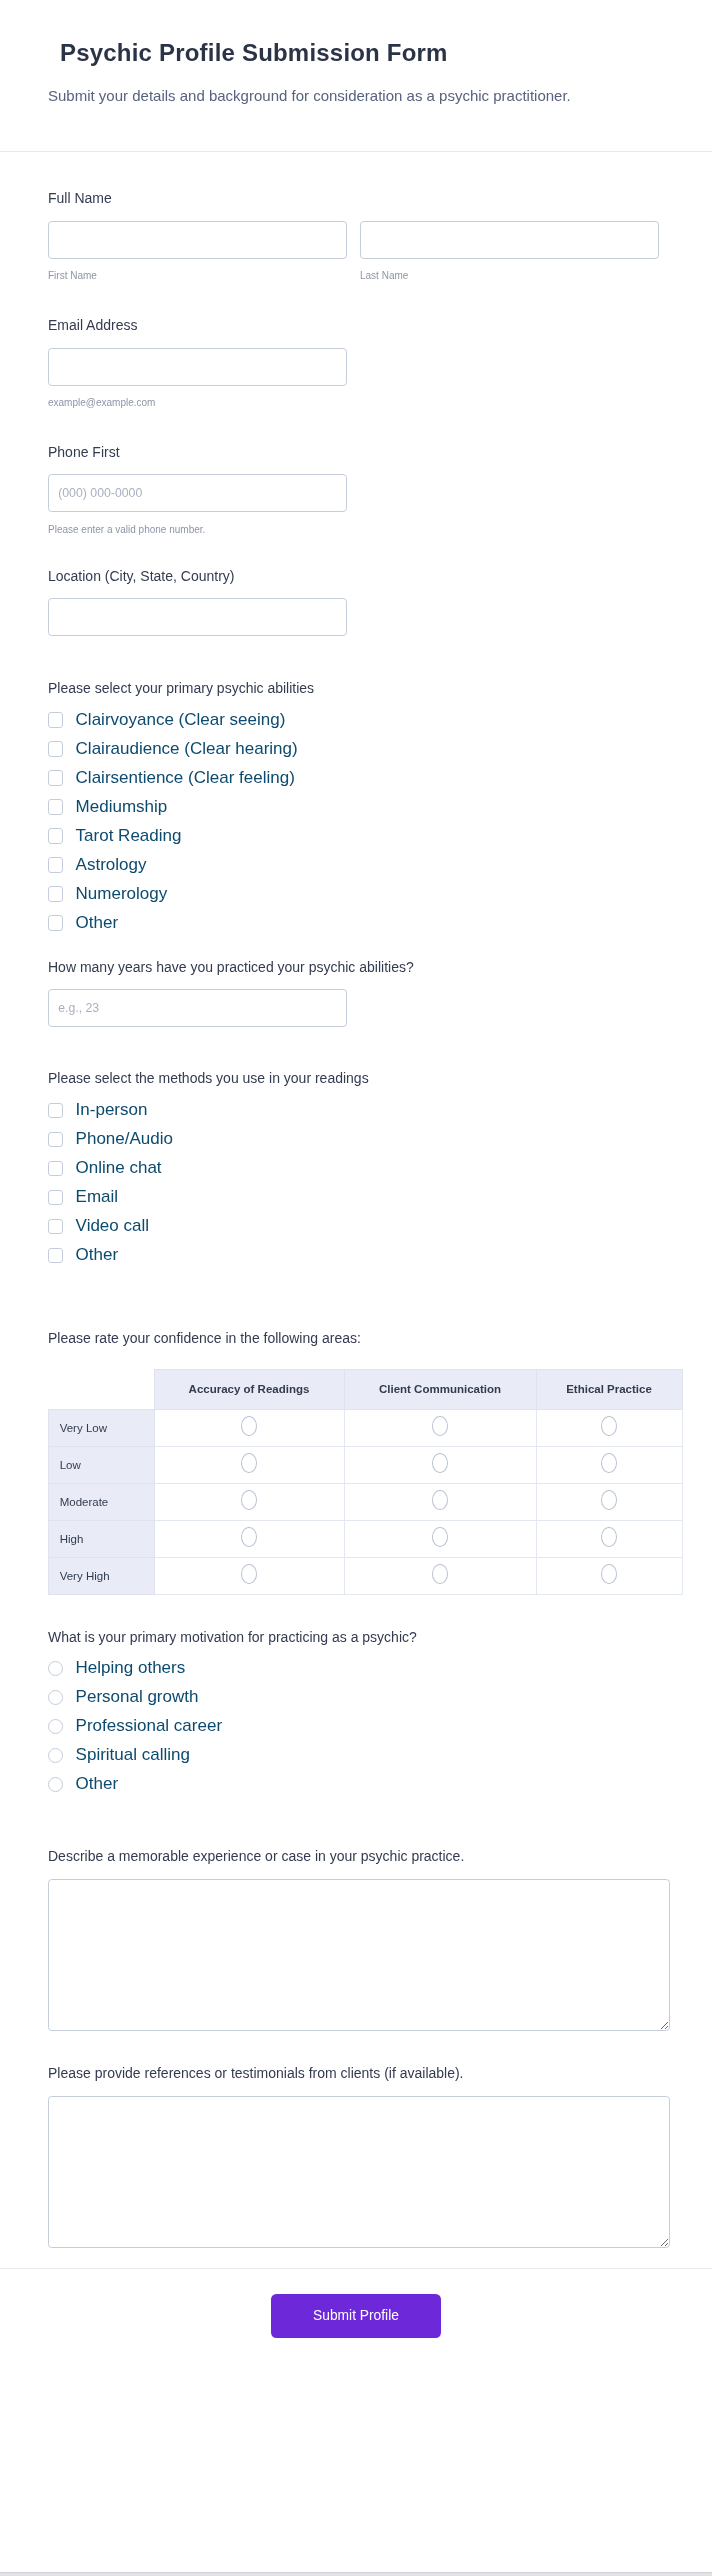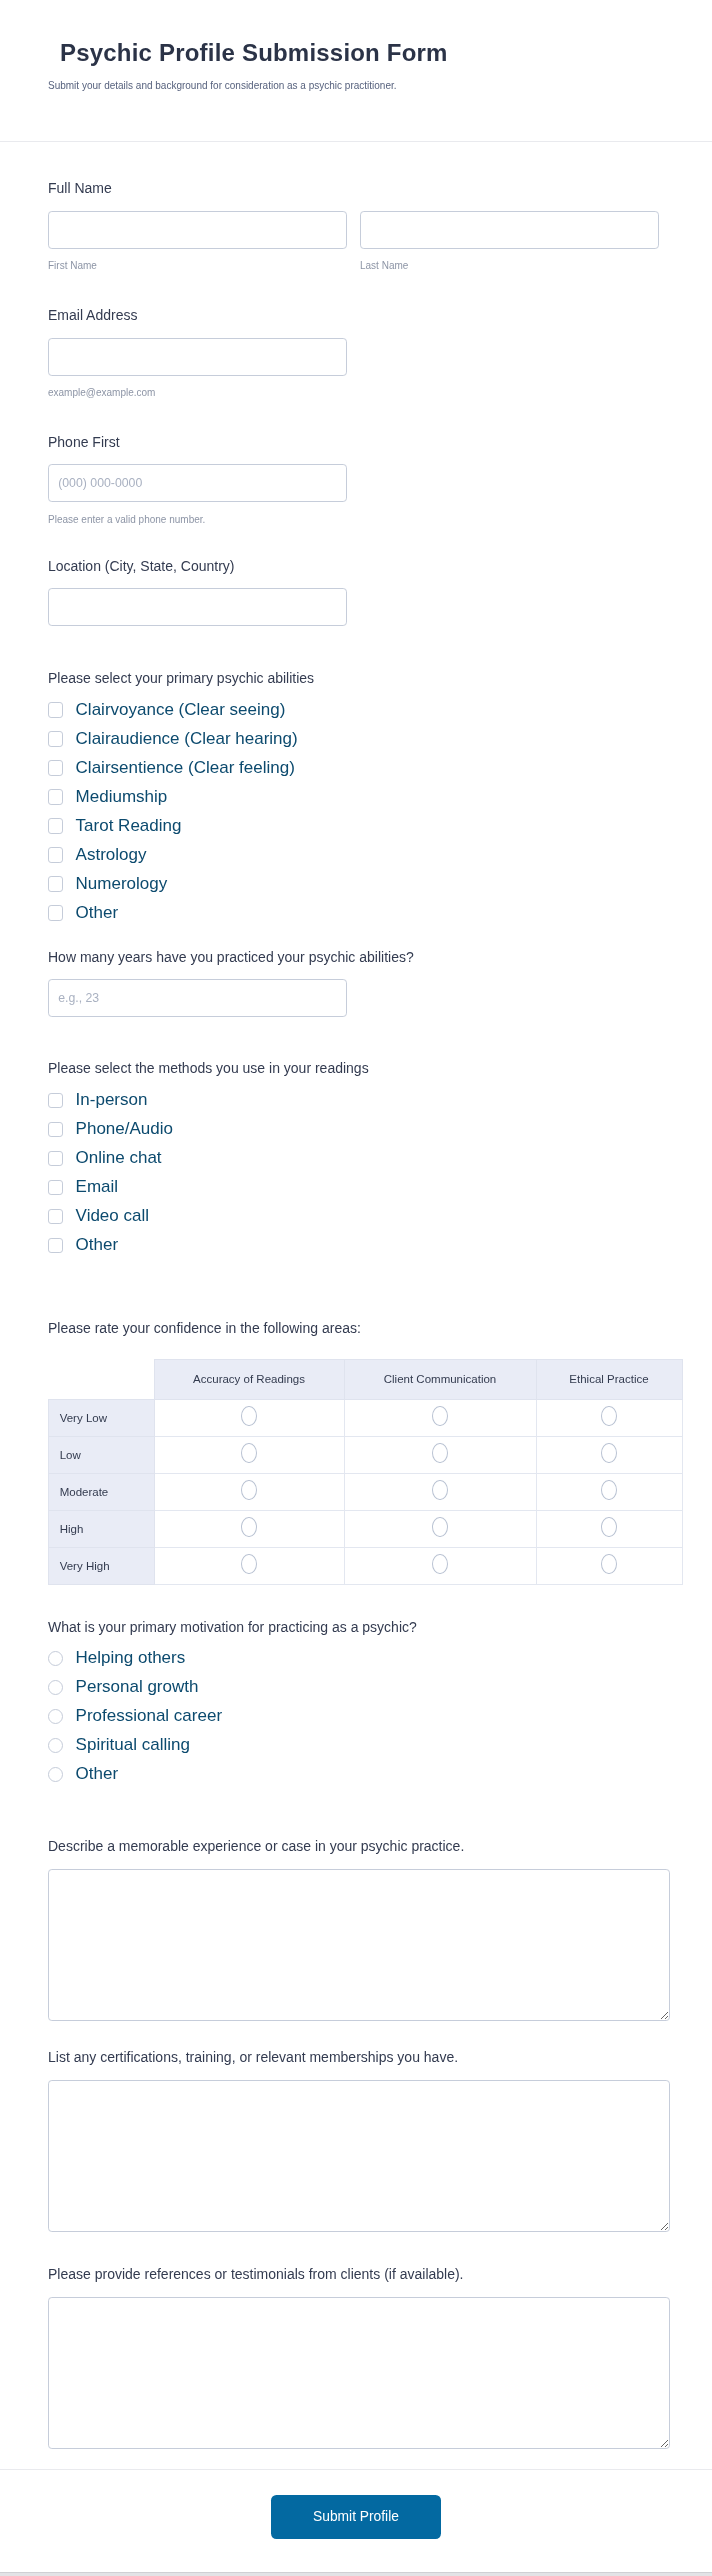--- a/index.html
+++ b/index.html
@@ -7,21 +7,21 @@
     width:712px;height:2576px;position:relative;overflow:hidden;
     background:#ffffff;
     font-family:"Liberation Sans", sans-serif;
     color:#333b4f;
   }
   .content{margin:0 42px 0 48px;width:622px;}
   .page-title{
     padding-top:38px;font-size:24px;font-weight:700;color:#2b3347;
     letter-spacing:0.2px;line-height:29px;margin-left:12px;
   }
-  .page-subtitle{margin-top:10px;font-size:10px;color:#57627e;line-height:17px;}
+  .page-subtitle{margin-top:20px;font-size:15px;color:#57627e;line-height:17px;}
   .divider{height:0;border-top:0.8px solid #e9eaee;width:712px;margin-left:-48px;}
   .divider.top{margin-top:47px;}
   .divider.bottom{margin-top:20px;}
 
   .field{margin-top:35px;}
   .field-label{font-size:14px;font-weight:500;color:#333b50;line-height:16px;}
   .control-row{margin-top:14.5px;}
   .name-row{display:flex;gap:13px;}
   .name-col{width:299px;}
   input.text{
@@ -40,21 +40,21 @@
     background:#fff;box-sizing:border-box;
   }
   .rd{
     flex:0 0 auto;width:15.3px;height:15.3px;border:0.8px solid #c5ccd9;border-radius:50%;
     background:#fff;box-sizing:border-box;
   }
   .opt-label{margin-left:12.3px;font-size:17px;color:#0c4a6e;}
 
   .matrix-wrap{margin-top:23px;}
   table.matrix{table-layout:fixed;width:622px;border-collapse:collapse;}
-  table.matrix thead th{height:37px;}
+  table.matrix thead th{height:37px;font-weight:bold;}
   table.matrix thead th.corner{width:103px;background:transparent;border:none;}
   table.matrix thead th:nth-child(2){width:187px;}
   table.matrix thead th:nth-child(3){width:189px;}
   table.matrix thead th:nth-child(4){width:143px;}
   table.matrix th{
     background:#e9ecf6;border:0.8px solid #dfe3ee;font-size:11.5px;font-weight:400;
     color:#333b4f;
   }
   table.matrix th.row-label{
     text-align:left;padding-left:10.7px;height:34px;font-size:11.5px;
@@ -310,32 +310,28 @@
           <span class="opt-label">Other</span>
         </div>
       </div>
   </div>
 
   <div class="field m-t-64">
     <div class="field-label">Describe a memorable experience or case in your psychic practice.</div>
     <textarea class="big" style=""></textarea>
   </div>
 
-  <div class="field m-t-36">
-    <div class="field-label">List any certifications, training, or relevant memberships you have.</div>
-    <textarea class="big" style=""></textarea>
-  </div>
 
   <div class="field m-t-44">
     <div class="field-label">Please provide references or testimonials from clients (if available).</div>
     <textarea class="big" style=""></textarea>
   </div>
 
   <div class="divider bottom"></div>
 
 </div>
 
 <div class="footer">
-  <button class="submit-btn" style="background: #0369a1;">Submit Profile</button>
+  <button class="submit-btn" style="background: #6d28d9;">Submit Profile</button>
 </div>
 
 <div class="page-bottom-strip"></div>
 
 
 </body></html>

